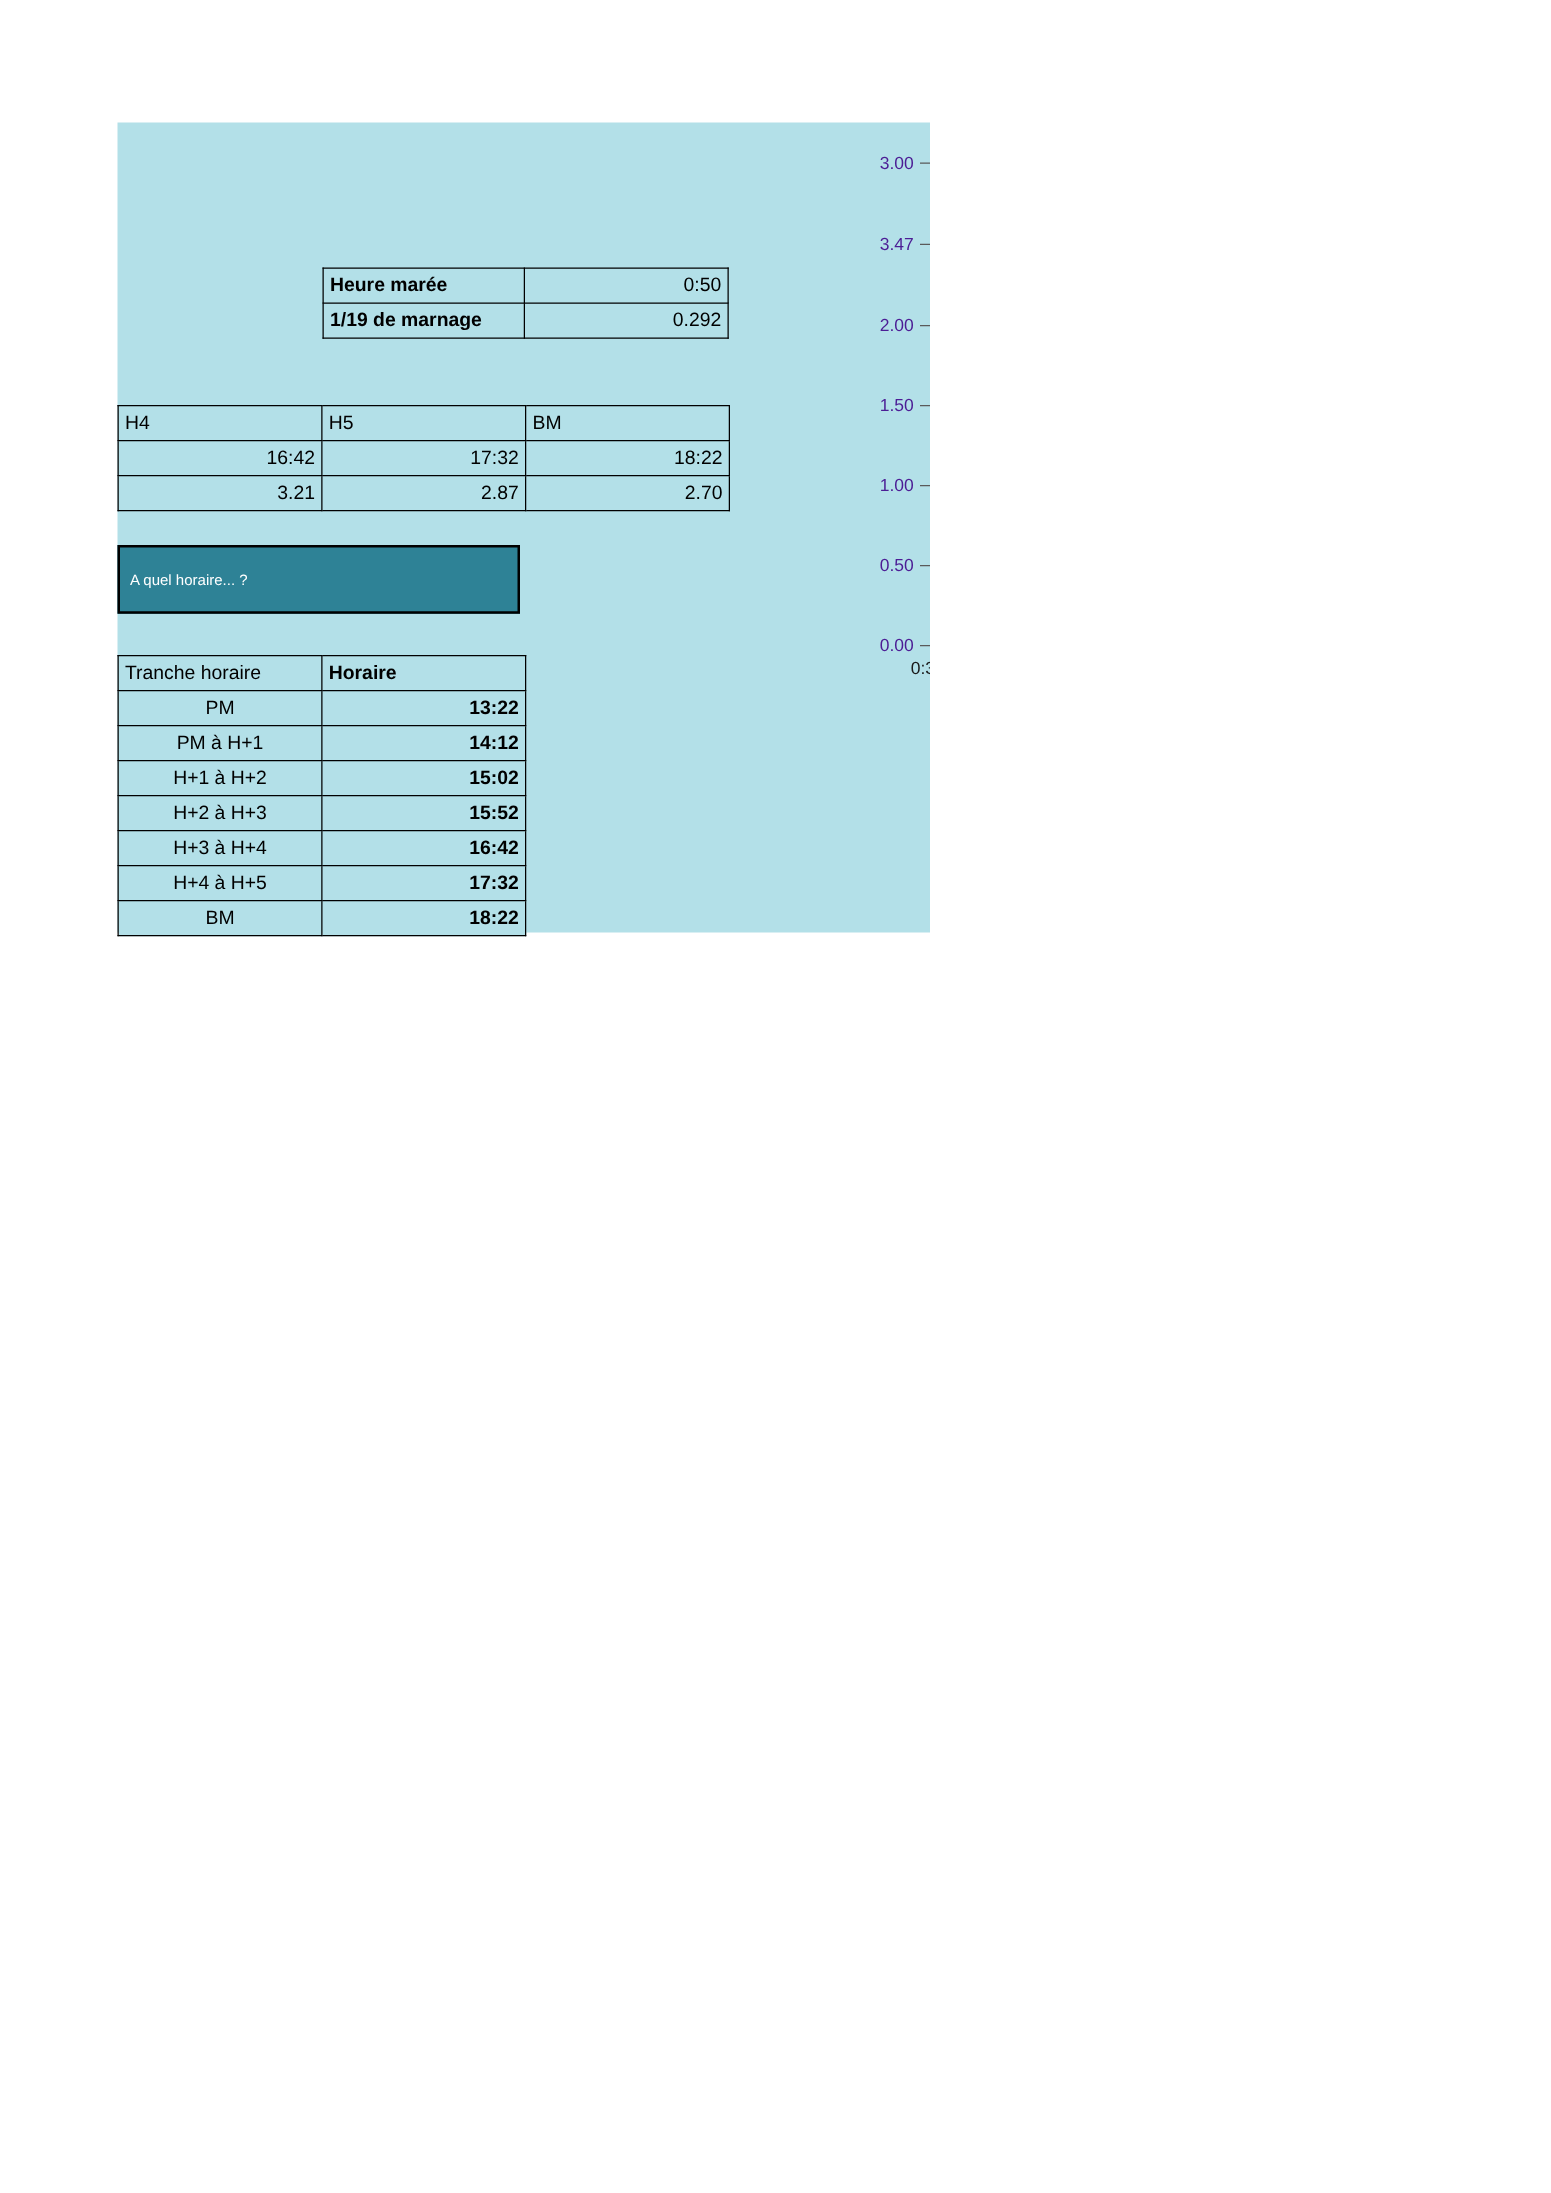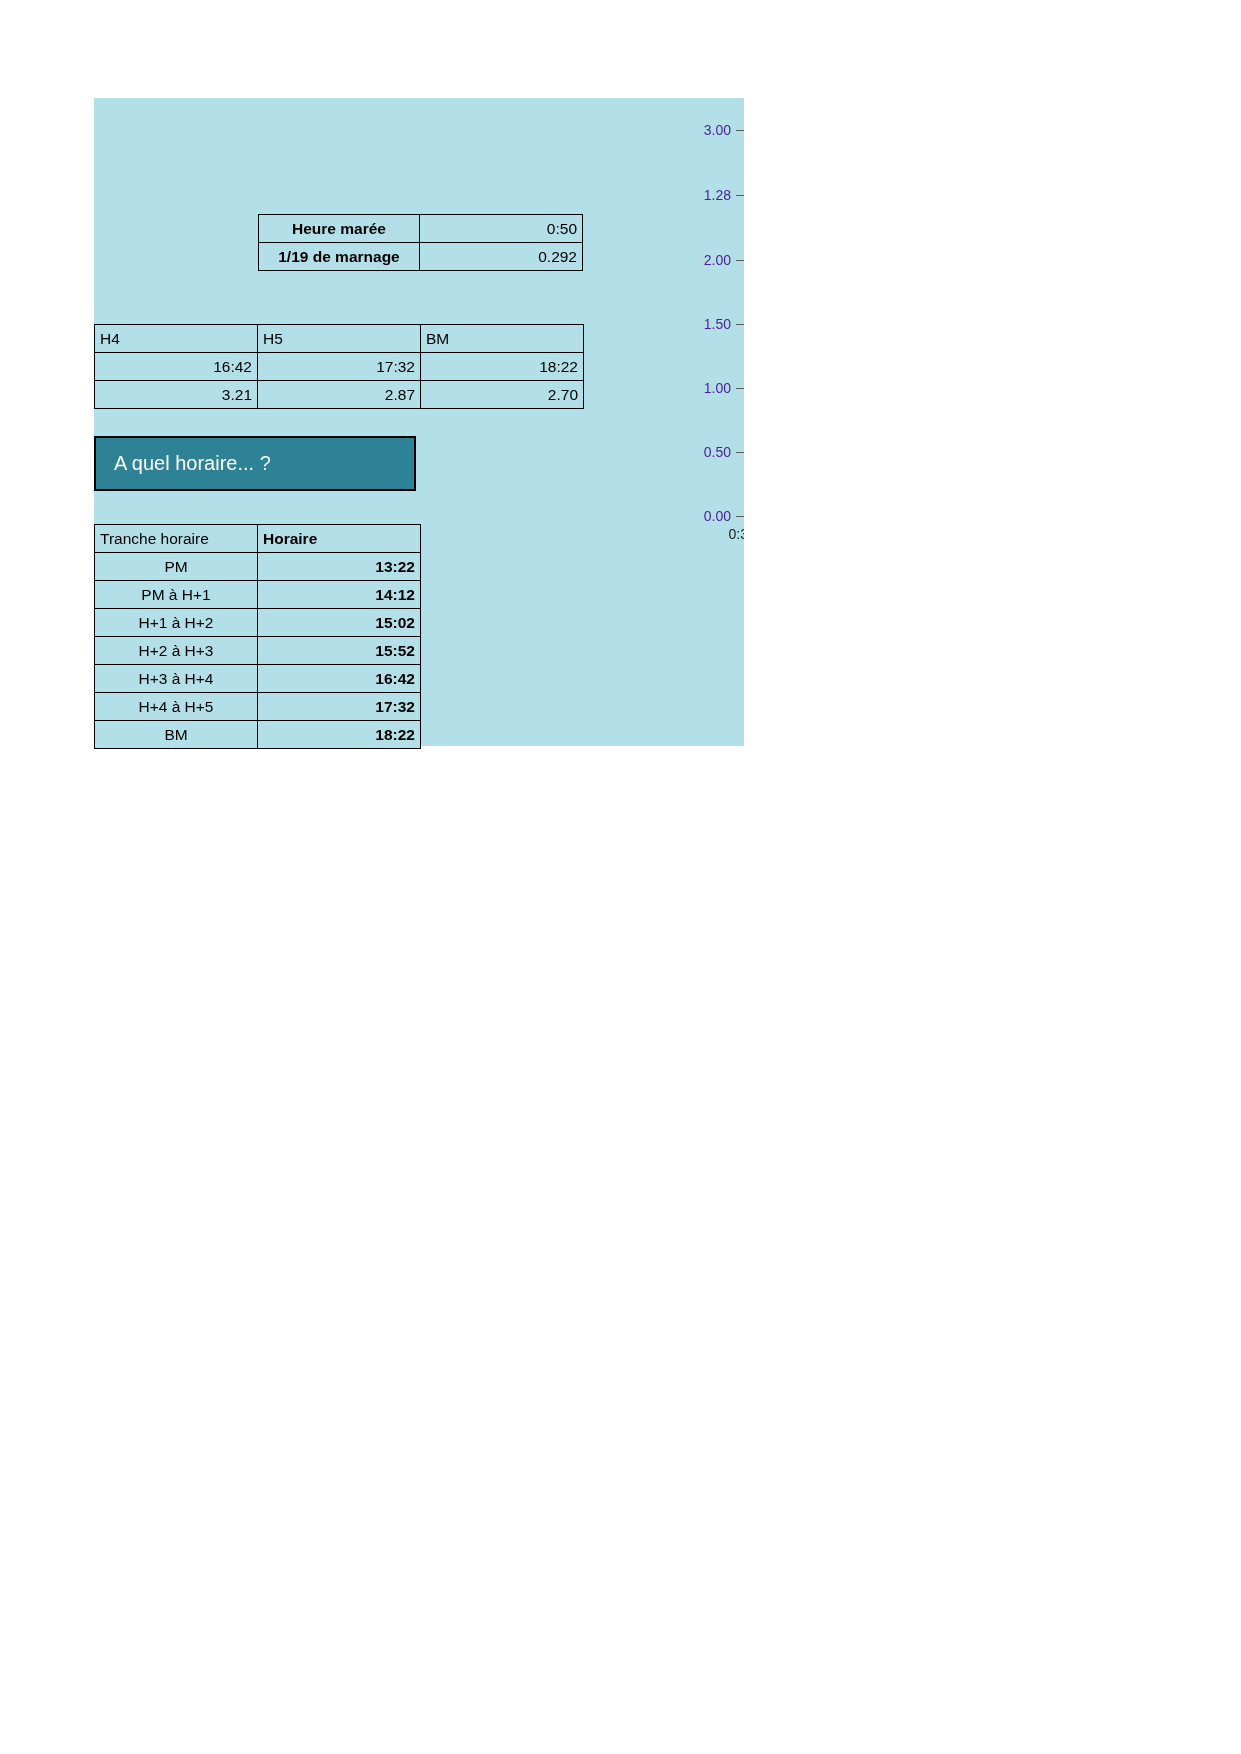--- a/index.html
+++ b/index.html
@@ -40,42 +40,42 @@
     background: #b3e0e8;
     vertical-align: middle;
   }
   .num  { text-align: right; }
   .lbl  { text-align: left; }
   .ctr  { text-align: center; }
   .b    { font-weight: bold; }
 
   
   #tbl-maree { left: 164px; top: 116px; }
-  #tbl-maree td.k { width: 150px; text-align: center; }
+  #tbl-maree td.k { width: 150px; }
   #tbl-maree td.v { width: 152px; }
 
   
   #tbl-hbm { left: 0px; top: 226px; }
   #tbl-hbm td { width: 152px; }
 
   
   #banner {
     position: absolute;
     left: 0px;
     top: 338px;
     width: 322px;
     height: 55px;
     background: #2e8296;
     border: 2px solid #000000;
     box-sizing: border-box;
     display: flex;
     align-items: center;
-    padding-left: 18px;
+    padding-left: 8px;
     color: #ffffff;
-    font-size: 20px;
+    font-size: 12px;
     overflow: hidden;
   }
 
   
   #tbl-tranche { left: 0px; top: 426px; border-radius: 23px; }
   #tbl-tranche td.c1 { width: 152px; }
   #tbl-tranche td.c2 { width: 152px; }
 
   
   #axis {
@@ -198,21 +198,21 @@
     </tr>
   </tbody>
     </table>
 
   <div id="axis">
     <div class="tick-row" style="top:24px;">
       <span class="tick-label">3.00</span>
         <span class="tick-mark"></span>
     </div>
     <div class="tick-row" style="top:89px;">
-      <span class="tick-label">1.28</span>
+      <span class="tick-label">3.47</span>
         <span class="tick-mark"></span>
     </div>
     <div class="tick-row" style="top:154px;">
       <span class="tick-label">2.00</span>
         <span class="tick-mark"></span>
     </div>
     <div class="tick-row" style="top:218px;">
       <span class="tick-label">1.50</span>
         <span class="tick-mark"></span>
     </div>

